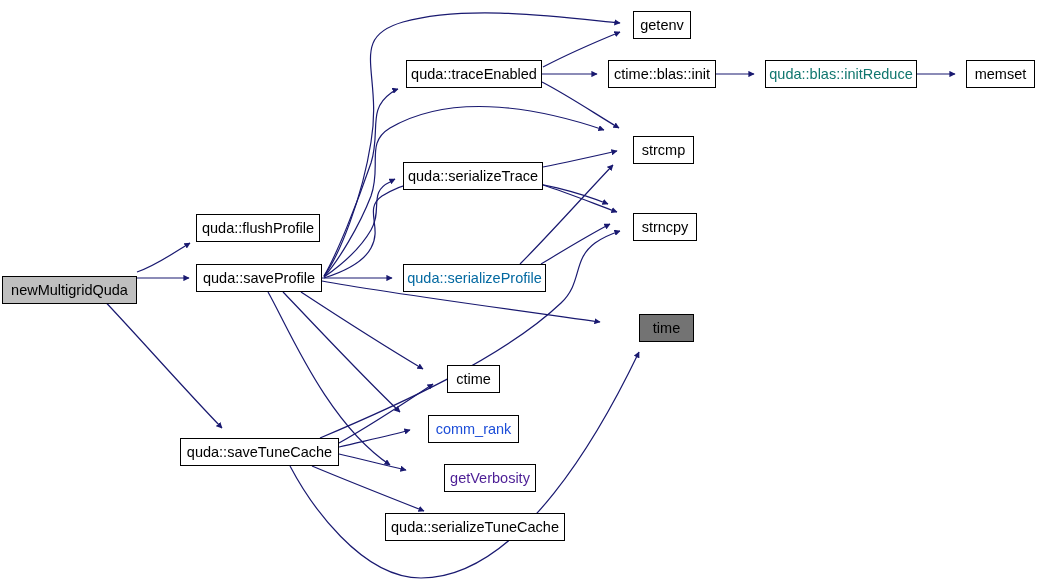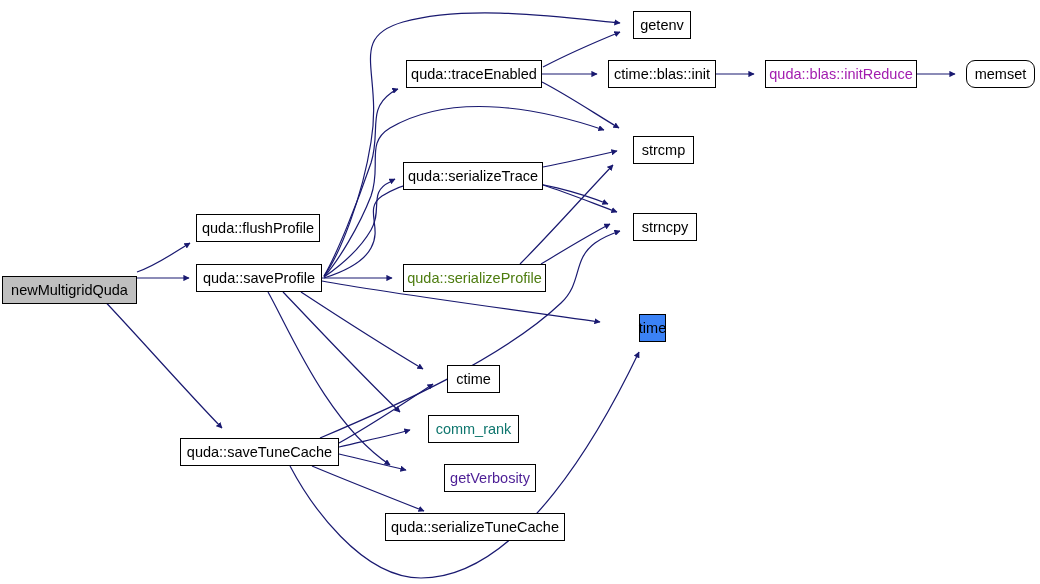--- a/index.html
+++ b/index.html
@@ -67,51 +67,51 @@
       </div>
       <div class="node" style="left: 180px; top: 438px; width: 159px; height: 28px; background: rgb(255, 255, 255); border-color: rgb(0, 0, 0); color: rgb(0, 0, 0);">
         <span>quda::saveTuneCache</span>
       </div>
       <div class="node" style="left: 406px; top: 60px; width: 136px; height: 28px; background: rgb(255, 255, 255); border-color: rgb(0, 0, 0); color: rgb(0, 0, 0);">
         <span>quda::traceEnabled</span>
       </div>
       <div class="node" style="left: 403px; top: 162px; width: 140px; height: 28px; background: rgb(255, 255, 255); border-color: rgb(0, 0, 0); color: rgb(0, 0, 0);">
         <span>quda::serializeTrace</span>
       </div>
-      <div class="node" style="left: 403px; top: 264px; width: 143px; height: 28px; background: rgb(255, 255, 255); border-color: rgb(0, 0, 0); color: #4d7c0f;">
+      <div class="node" style="left: 403px; top: 264px; width: 143px; height: 28px; background: rgb(255, 255, 255); border-color: rgb(0, 0, 0); color: #0369a1;">
         <span>quda::serializeProfile</span>
       </div>
       <div class="node" style="left: 385px; top: 513px; width: 180px; height: 28px; background: rgb(255, 255, 255); border-color: rgb(0, 0, 0); color: rgb(0, 0, 0);">
         <span>quda::serializeTuneCache</span>
       </div>
       <div class="node" style="left: 633px; top: 11px; width: 58px; height: 28px; background: rgb(255, 255, 255); border-color: rgb(0, 0, 0); color: rgb(0, 0, 0);">
         <span>getenv</span>
       </div>
       <div class="node" style="left: 608px; top: 60px; width: 108px; height: 28px; background: rgb(255, 255, 255); border-color: rgb(0, 0, 0); color: rgb(0, 0, 0);">
         <span>ctime::blas::init</span>
       </div>
-      <div class="node" style="left: 765px; top: 60px; width: 152px; height: 28px; background: rgb(255, 255, 255); border-color: rgb(0, 0, 0); color: #a21caf;">
+      <div class="node" style="left: 765px; top: 60px; width: 152px; height: 28px; background: rgb(255, 255, 255); border-color: rgb(0, 0, 0); color: #0f766e;">
         <span>quda::blas::initReduce</span>
       </div>
-      <div class="node" style="left: 966px; top: 60px; width: 69px; height: 28px; background: rgb(255, 255, 255); border-color: rgb(0, 0, 0); color: rgb(0, 0, 0); border-radius: 9px;">
+      <div class="node" style="left: 966px; top: 60px; width: 69px; height: 28px; background: rgb(255, 255, 255); border-color: rgb(0, 0, 0); color: rgb(0, 0, 0);">
         <span>memset</span>
       </div>
       <div class="node" style="left: 633px; top: 136px; width: 61px; height: 28px; background: rgb(255, 255, 255); border-color: rgb(0, 0, 0); color: rgb(0, 0, 0);">
         <span>strcmp</span>
       </div>
       <div class="node" style="left: 633px; top: 213px; width: 64px; height: 28px; background: rgb(255, 255, 255); border-color: rgb(0, 0, 0); color: rgb(0, 0, 0);">
         <span>strncpy</span>
       </div>
-      <div class="node" style="left: 639px; top: 314px; width: 27px; height: 28px; background: #3b82f6; border-color: rgb(0, 0, 0); color: rgb(0, 0, 0);">
+      <div class="node" style="left: 639px; top: 314px; width: 55px; height: 28px; background: #737373; border-color: rgb(0, 0, 0); color: rgb(0, 0, 0);">
         <span>time</span>
       </div>
       <div class="node" style="left: 447px; top: 365px; width: 53px; height: 28px; background: rgb(255, 255, 255); border-color: rgb(0, 0, 0); color: rgb(0, 0, 0);">
         <span>ctime</span>
       </div>
-      <div class="node" style="left: 428px; top: 415px; width: 91px; height: 28px; background: rgb(255, 255, 255); border-color: rgb(0, 0, 0); color: #0f766e;">
+      <div class="node" style="left: 428px; top: 415px; width: 91px; height: 28px; background: rgb(255, 255, 255); border-color: rgb(0, 0, 0); color: #1d4ed8;">
         <span>comm_rank</span>
       </div>
       <div class="node" style="left: 428px; top: 464px; width: 92px; height: 28px; background: rgb(255, 255, 255); border-color: rgb(0, 0, 0); color: #4c1d95; margin-left: 16px;">
         <span>getVerbosity</span>
       </div>
     </div>
 
 </div>
 
 </body></html>

